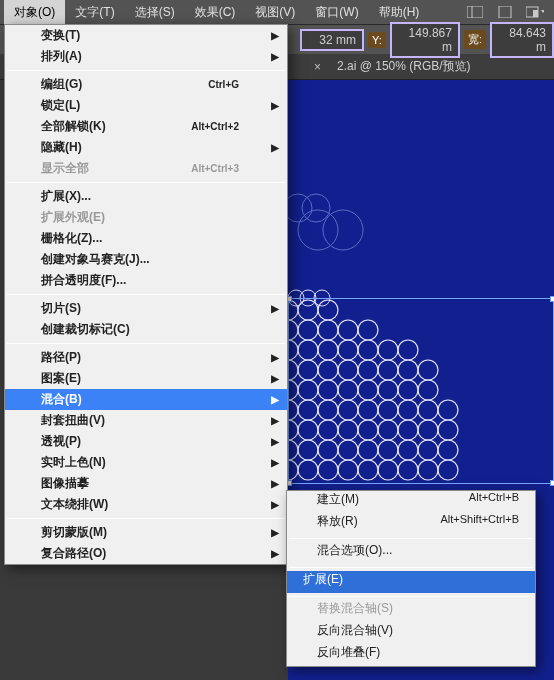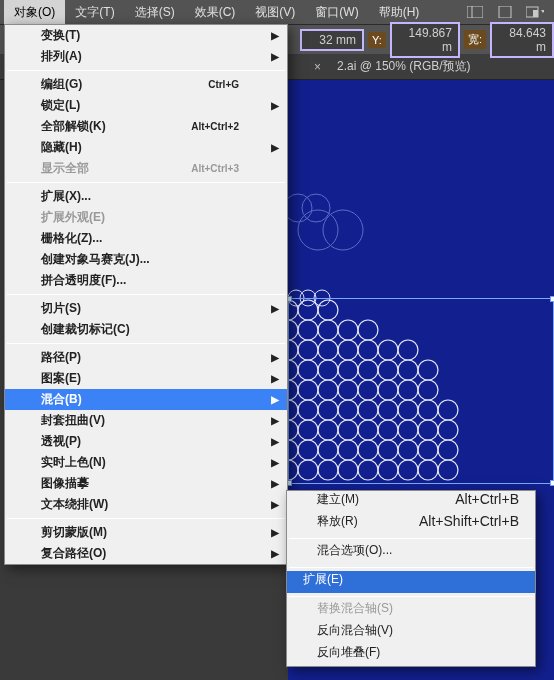--- a/index.html
+++ b/index.html
@@ -23,21 +23,21 @@
 .dropdown .row{display:flex;align-items:center;height:21px;padding:0 40px 0 36px;position:relative;font-weight:bold;}
 .dropdown .row.hov{background:#3b82f6;color:#fff;}
 .dropdown .row.dis{color:#999;}
 .dropdown .row .arrow{position:absolute;right:8px;font-size:10px;}
 .dropdown .row .sc{position:absolute;right:48px;font-size:10px;}
 .dropdown .sep{height:1px;margin:3px 2px;background:#bfbfbf;border-bottom:1px solid #fff;}
 .submenu{position:absolute;left:286px;top:490px;width:250px;background:#f0f0f0;border:1px solid #8a8a8a;box-shadow:4px 4px 12px rgba(0,0,0,.5);color:#222;}
 .submenu .row{display:flex;align-items:flex-start;height:22px;padding:0 20px 0 30px;position:relative;}
 .submenu .row.hov{background:#2f6fd8;color:#fff;padding-left:16px;}
 .submenu .row.dis{color:#999;}
-.submenu .row .sc{position:absolute;right:16px;font-size:14px;}
+.submenu .row .sc{position:absolute;right:16px;font-size:11px;}
 .submenu .sep{height:1px;margin:3px 2px;background:#bfbfbf;border-bottom:1px solid #fff;}
 </style>
 </head>
 <body>
 
 <div class="menubar">
   <div class="m sel">对象(O)</div>
   <div class="m">文字(T)</div>
   <div class="m">选择(S)</div>
   <div class="m">效果(C)</div>

